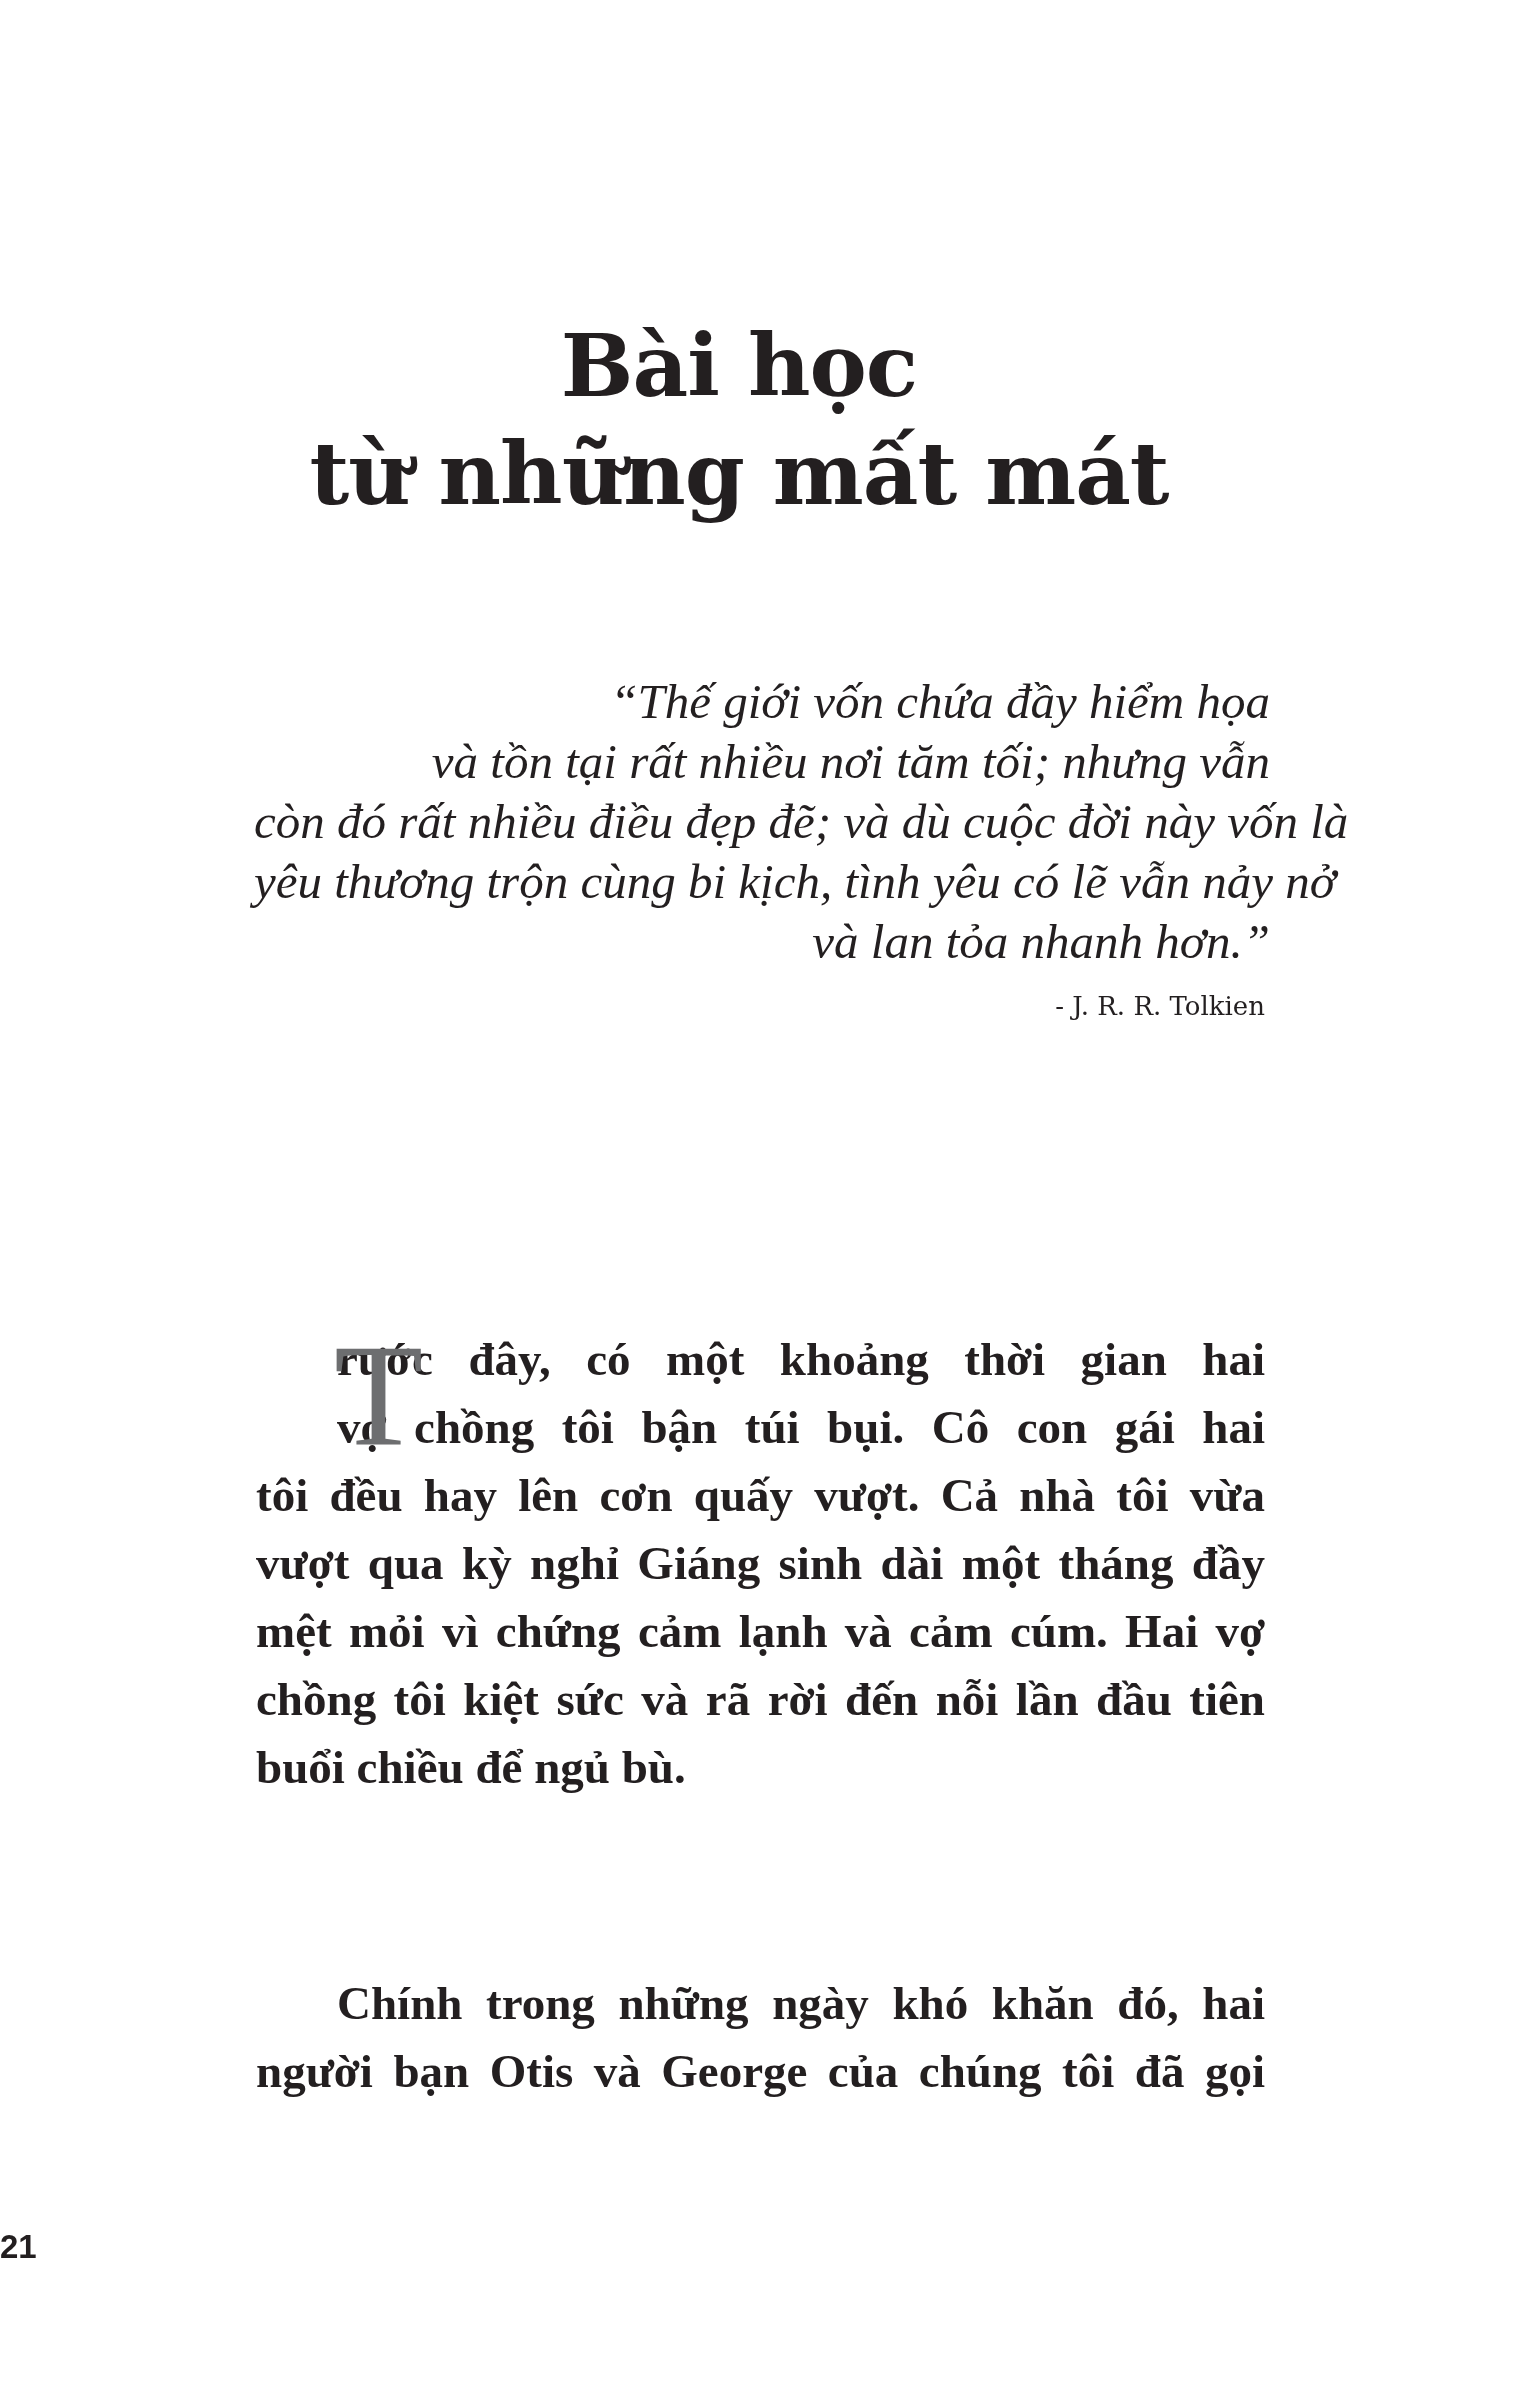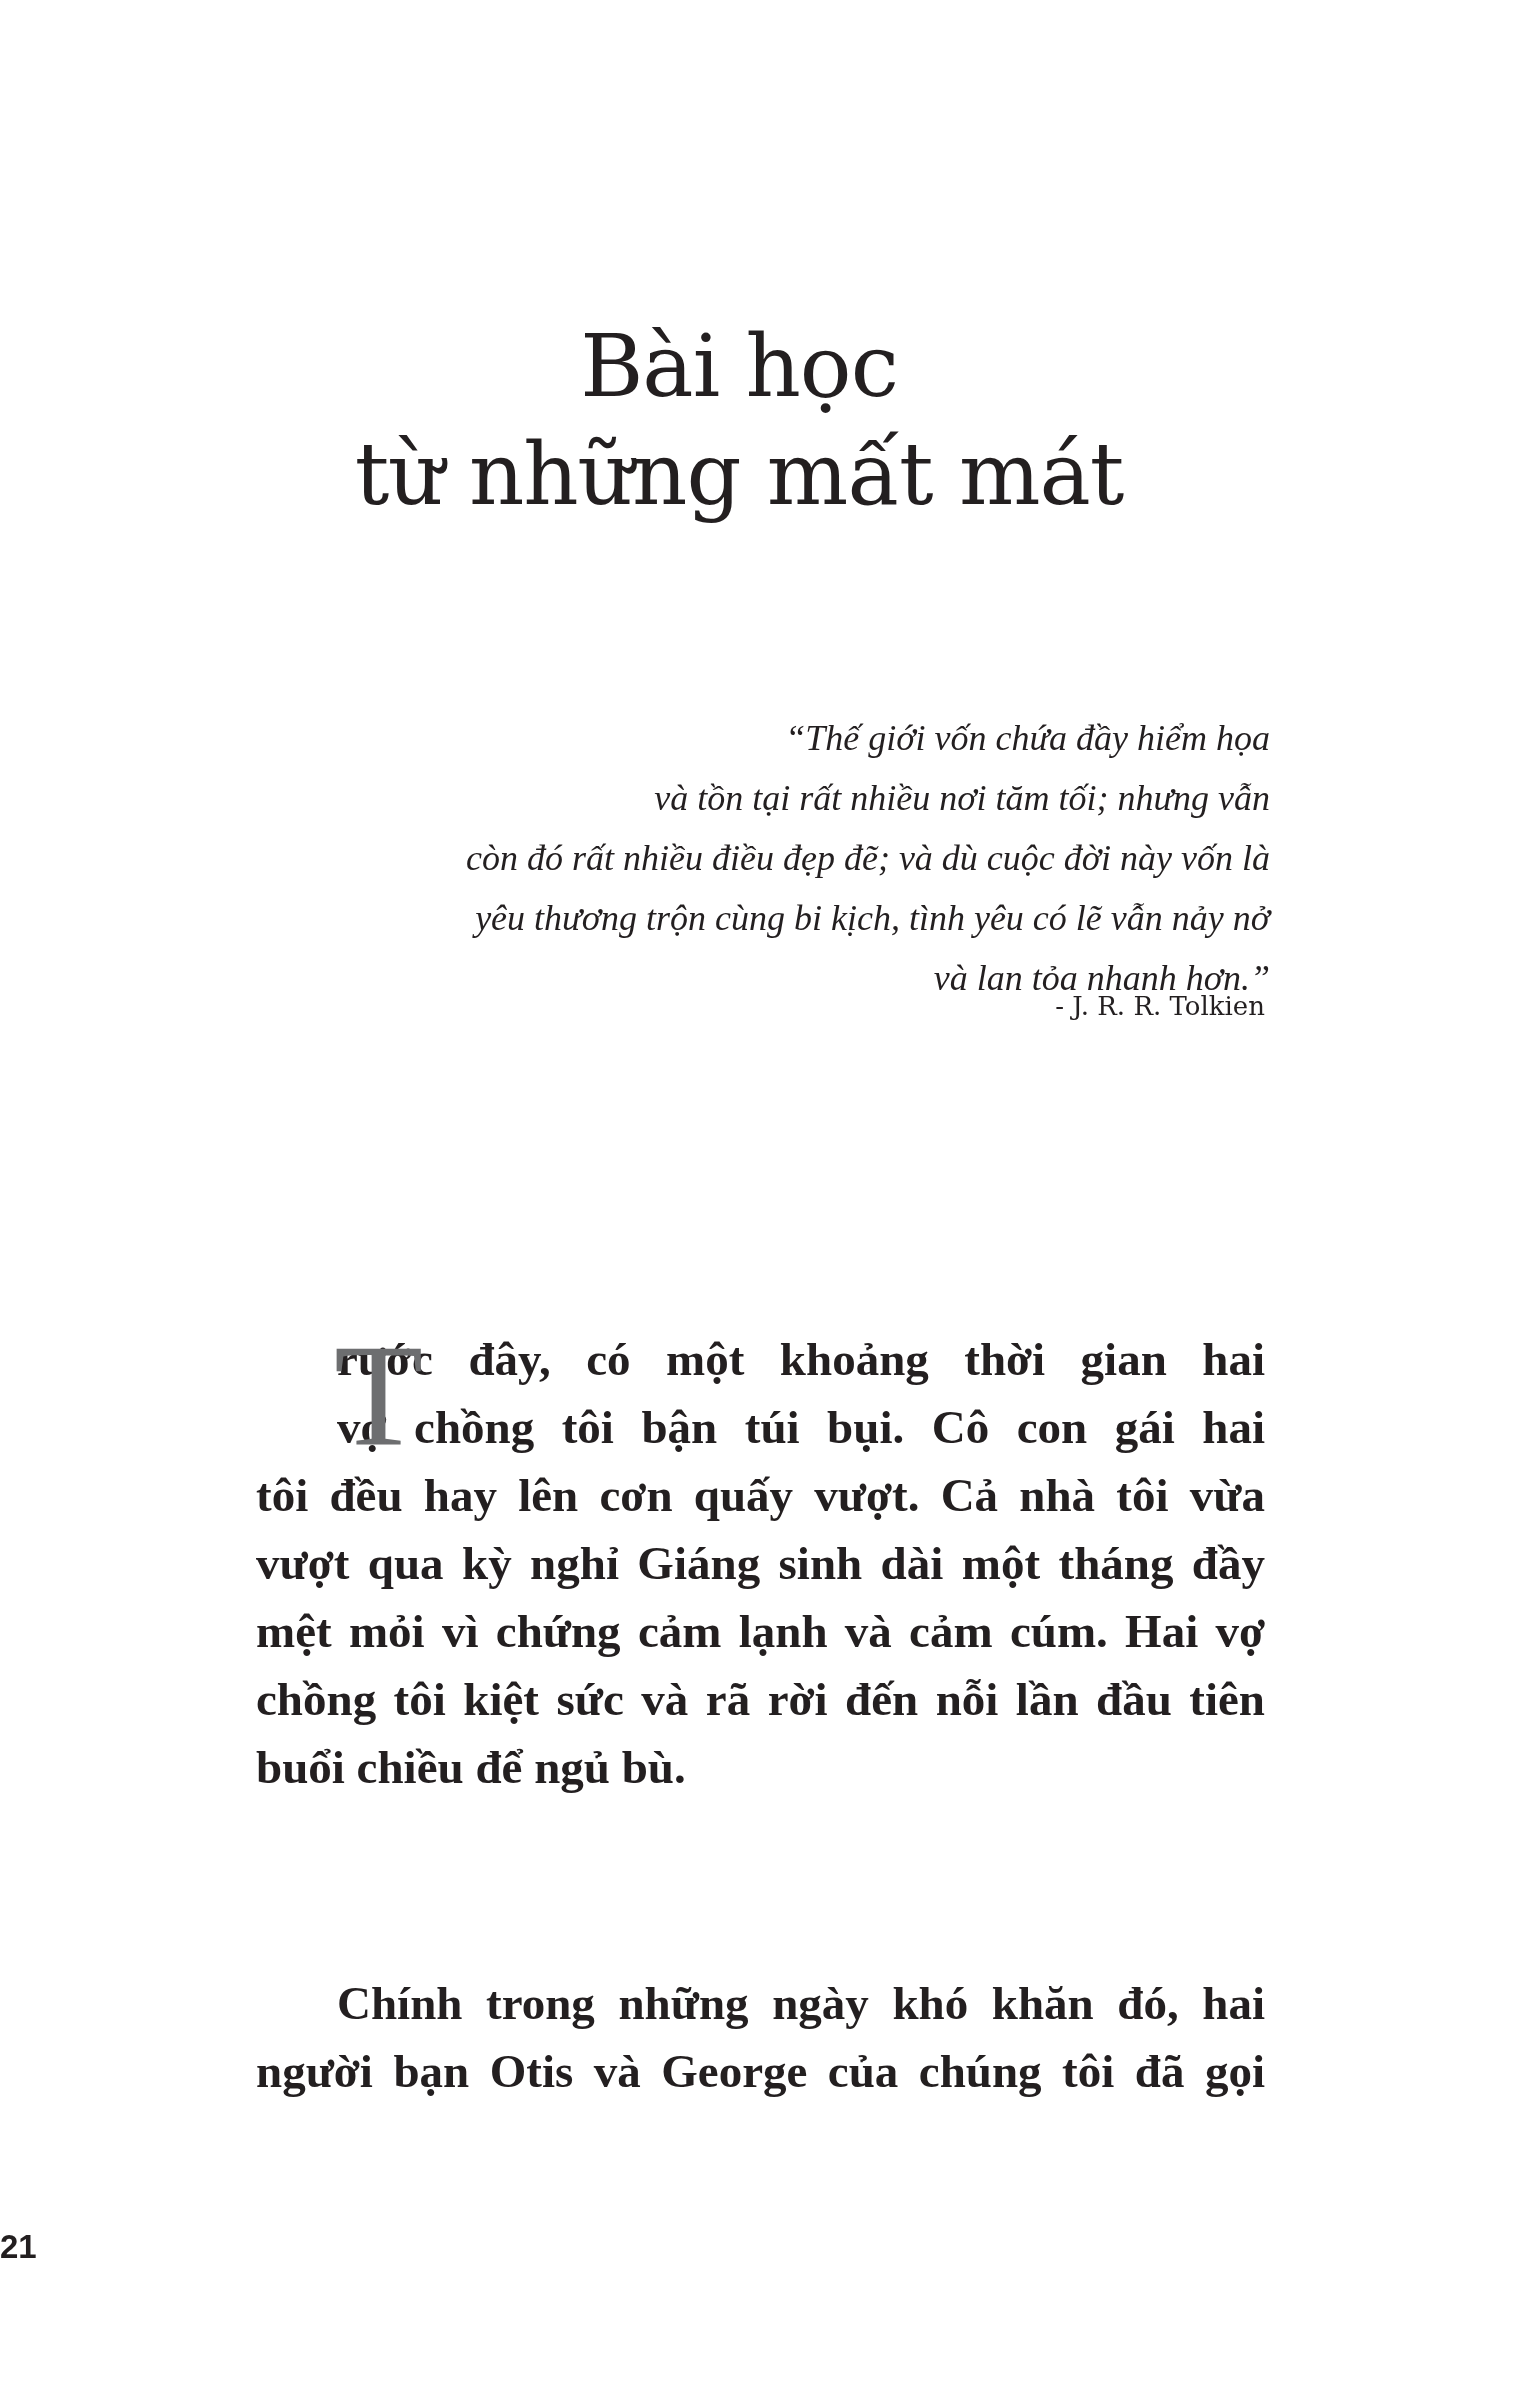--- a/index.html
+++ b/index.html
@@ -1,26 +1,26 @@
 <!DOCTYPE html>
 <html><head>
 <meta charset="utf-8">
 <style>
   html, body { margin: 0; padding: 0; background: #ffffff; }
   body { width: 1521px; height: 2396px; position: relative; overflow: hidden; color: #231f20; }
   .page { position: absolute; left: 0; top: 0; width: 1521px; height: 2396px; background: #ffffff; }
 
   .title { position: absolute; left: 0; width: 1478px; text-align: center;
            font-family: "DejaVu Serif", "Liberation Serif", serif; font-size: 86px; line-height: 108px;
-           font-weight: normal; top: 312px; margin: 0; color: #231f20; letter-spacing: -1px; }
+           font-weight: bold; top: 312px; margin: 0; color: #231f20; letter-spacing: -1px; }
   .title .tline { display: block; white-space: nowrap; }
 
-  .quote { position: absolute; left: 254px; width: 1016px; top: 708px; text-align: right;
+  .quote { position: absolute; left: 254px; width: 1016px; top: 672px; text-align: right;
            font-family: "Liberation Serif", "DejaVu Serif", serif; font-style: italic;
-           font-size: 36px; line-height: 60px; color: #231f20; }
+           font-size: 49px; line-height: 60px; color: #231f20; }
   .quote .qline { display: block; white-space: nowrap; }
   .attribution { position: absolute; right: 256px; top: 989px; text-align: left;
                  font-family: "DejaVu Serif", "Liberation Serif", serif; font-size: 26px;
                  line-height: 35px; color: #231f20; white-space: nowrap; }
 
   .body { position: absolute; left: 256px; width: 1009px;
           font-family: "Liberation Serif", "DejaVu Serif", serif; font-size: 47px; line-height: 68px;
           color: #231f20; }
   .p1 { top: 1325px; }
   .p2 { top: 1969px; }

